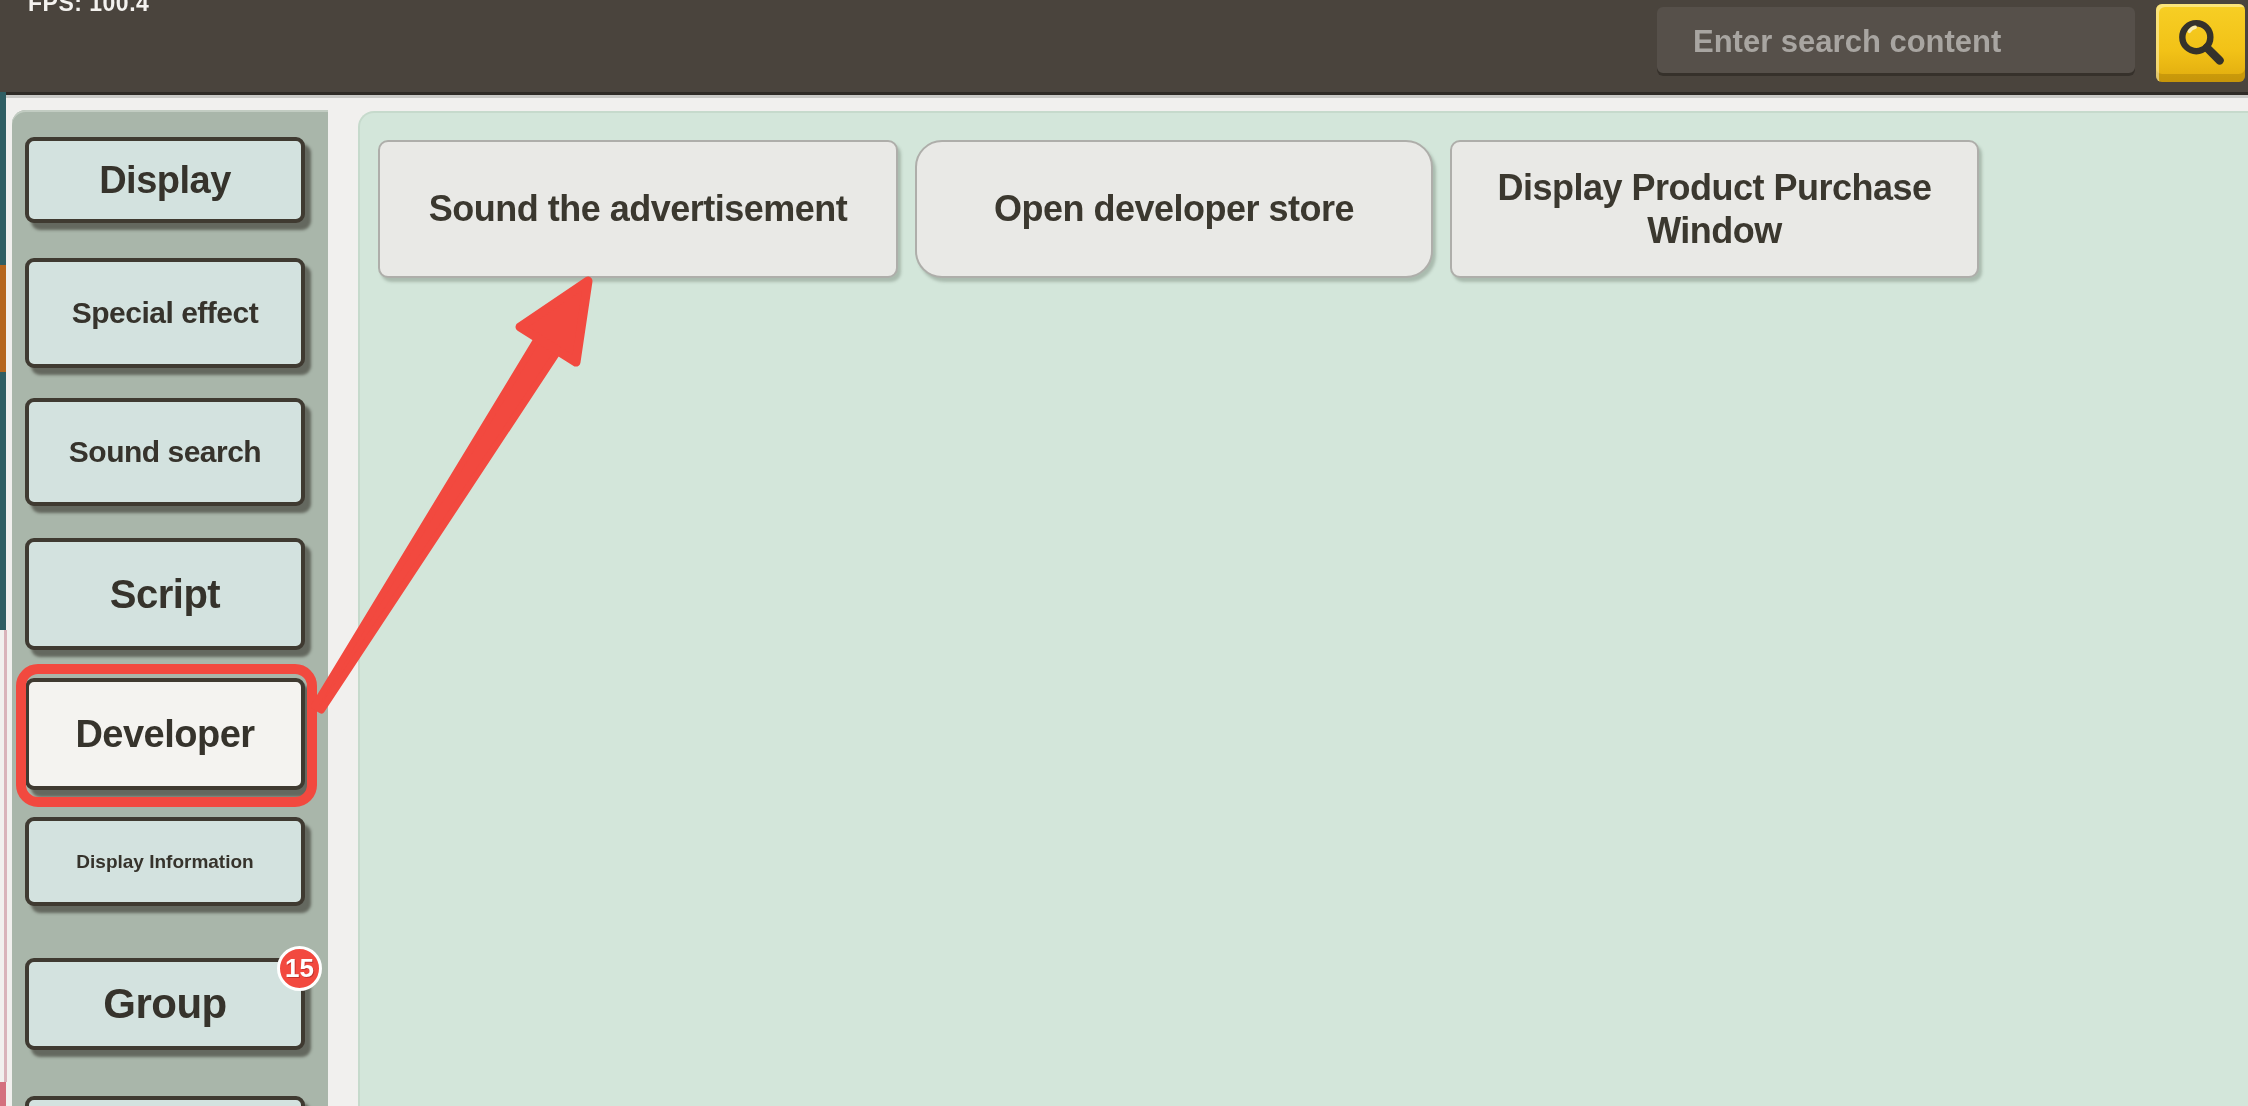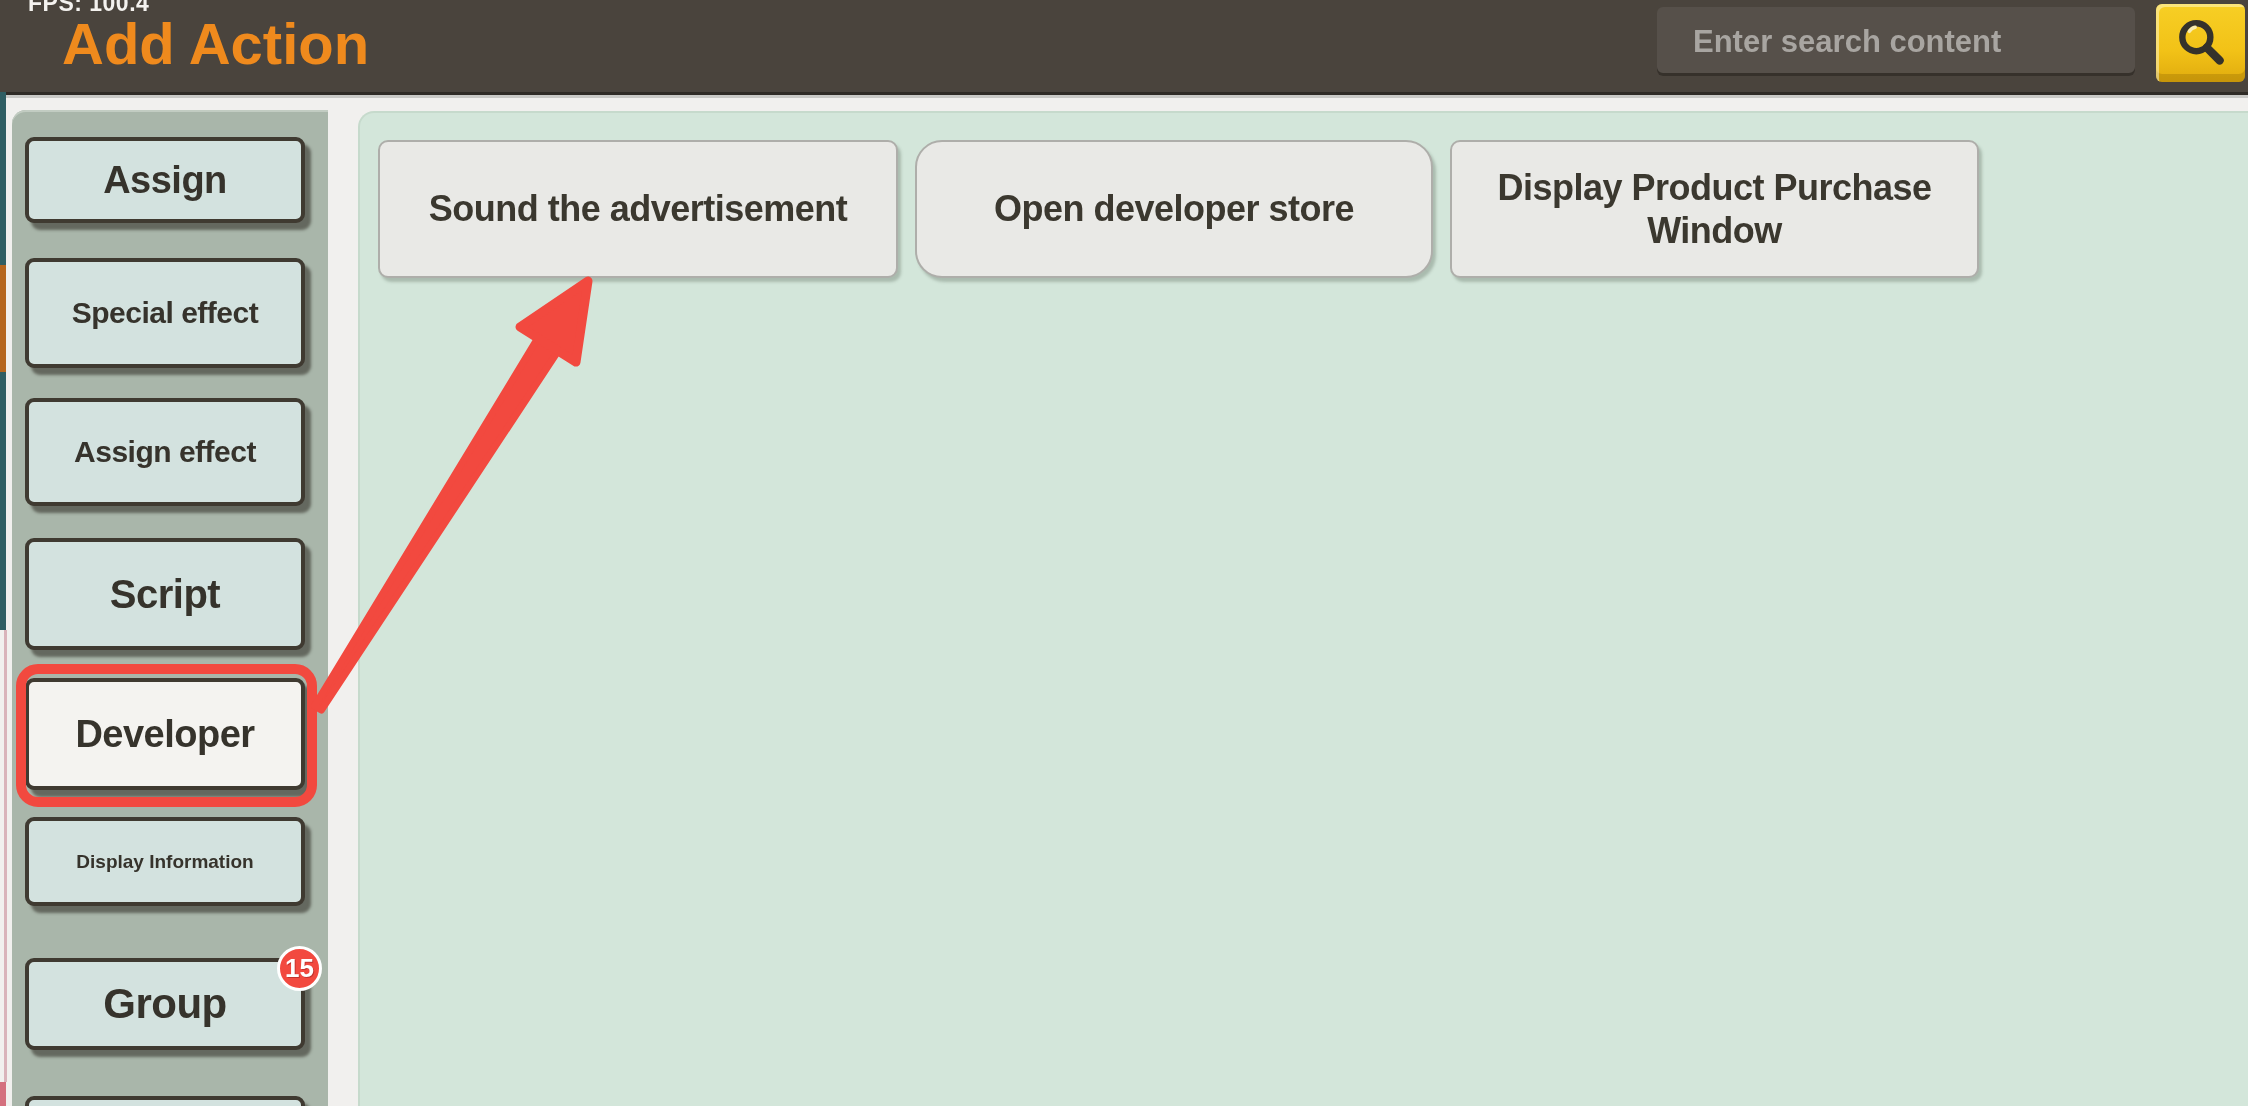--- a/index.html
+++ b/index.html
@@ -97,48 +97,47 @@
   
   .arrow-overlay{position:absolute;left:0;top:0;width:2248px;height:1106px;pointer-events:none;z-index:10;}
 </style>
 </head>
 <body>
 
 <div class="screen">
 
   <div class="header">
     <div class="fps">FPS: 100.4</div>
-    <div class="title">Add Action</div>
     <input class="search-input" type="text" value="" placeholder="Enter search content" style="">
     <button class="search-button">
       <span style="display:flex;">
         <svg width="56" height="56" viewBox="0 0 48 48">
           <circle cx="20" cy="19" r="12" fill="none" stroke="#35322b" stroke-width="5.5"></circle>
           <line x1="29" y1="28" x2="40" y2="39" stroke="#35322b" stroke-width="7" stroke-linecap="round"></line>
           <path d="M14 14 Q16 11 19 10.5" fill="none" stroke="#f9ecb0" stroke-width="3" stroke-linecap="round"></path>
         </svg>
       </span>
     </button>
   </div>
 
   <div class="sliver teal1"></div>
   <div class="sliver orange"></div>
   <div class="sliver teal2"></div>
   <div class="sliver pinkline"></div>
   <div class="sliver pink"></div>
 
   <div class="sidebar">
     <div class="side-btn sb-0">
-      <span>Assign</span>
+      <span>Display</span>
     </div>
     <div class="side-btn sb-1">
       <span>Special effect</span>
     </div>
     <div class="side-btn sb-2">
-      <span>Assign effect</span>
+      <span>Sound search</span>
     </div>
     <div class="side-btn sb-3">
       <span>Script</span>
     </div>
     <div class="side-btn sb-4 selected">
       <span>Developer</span>
     </div>
     <div class="side-btn sb-5">
       <span>Display Information</span>
     </div>

